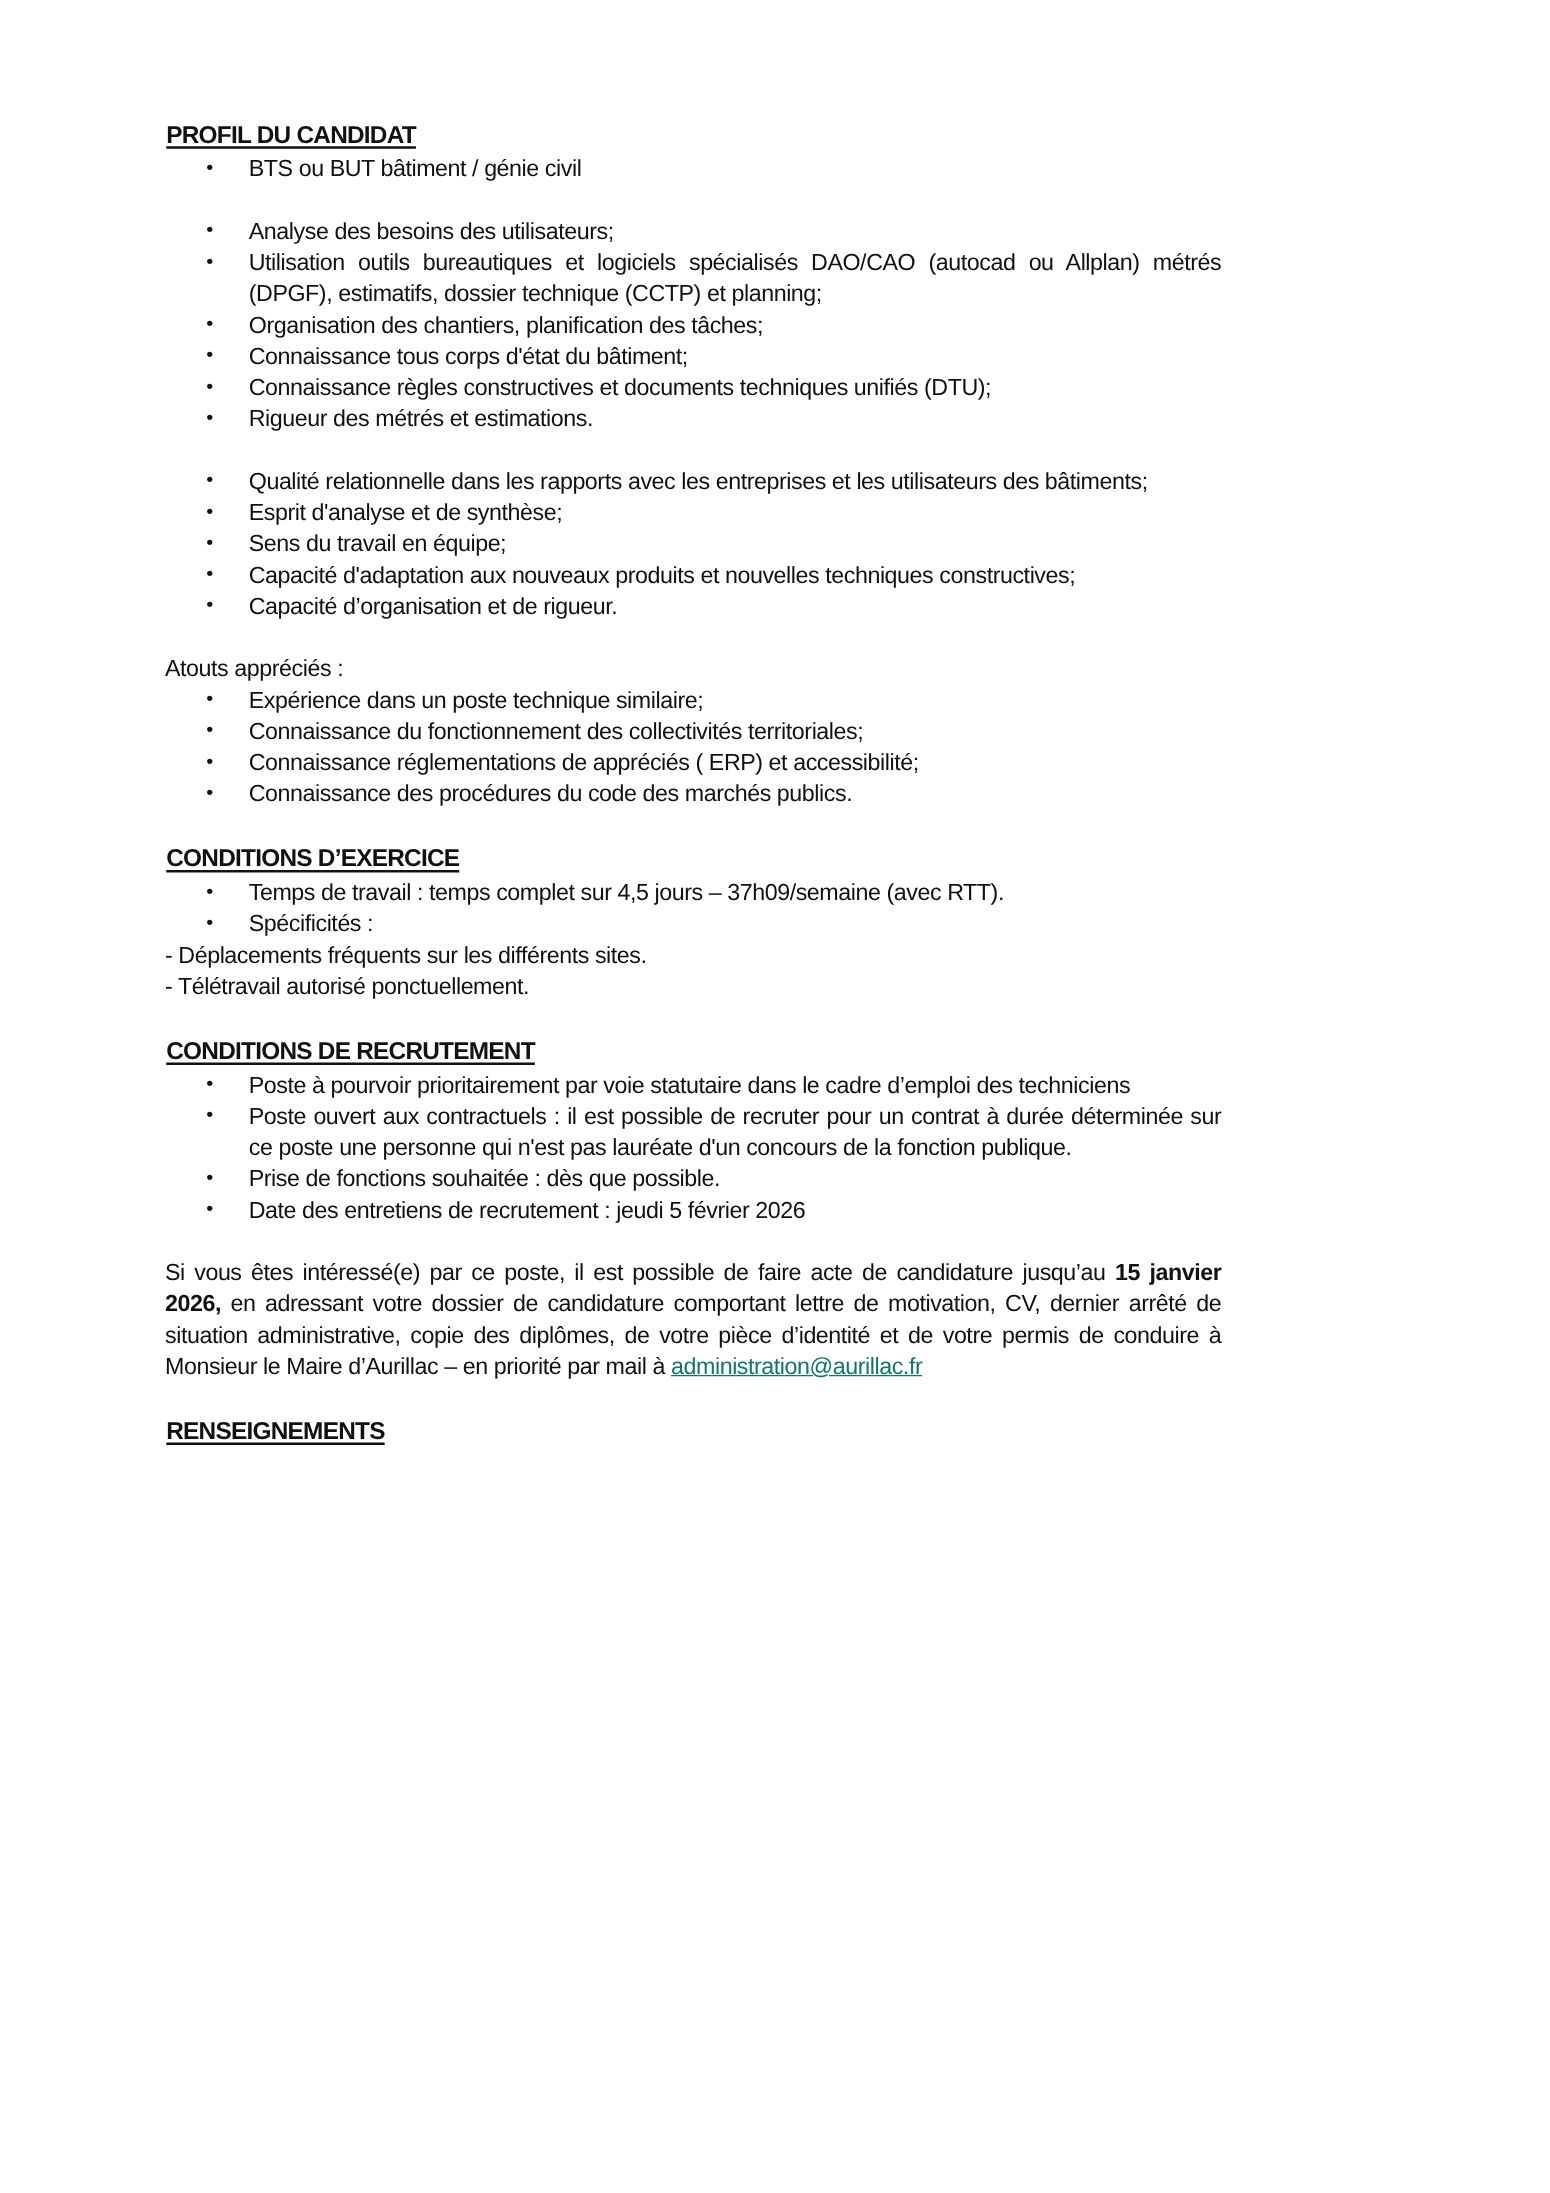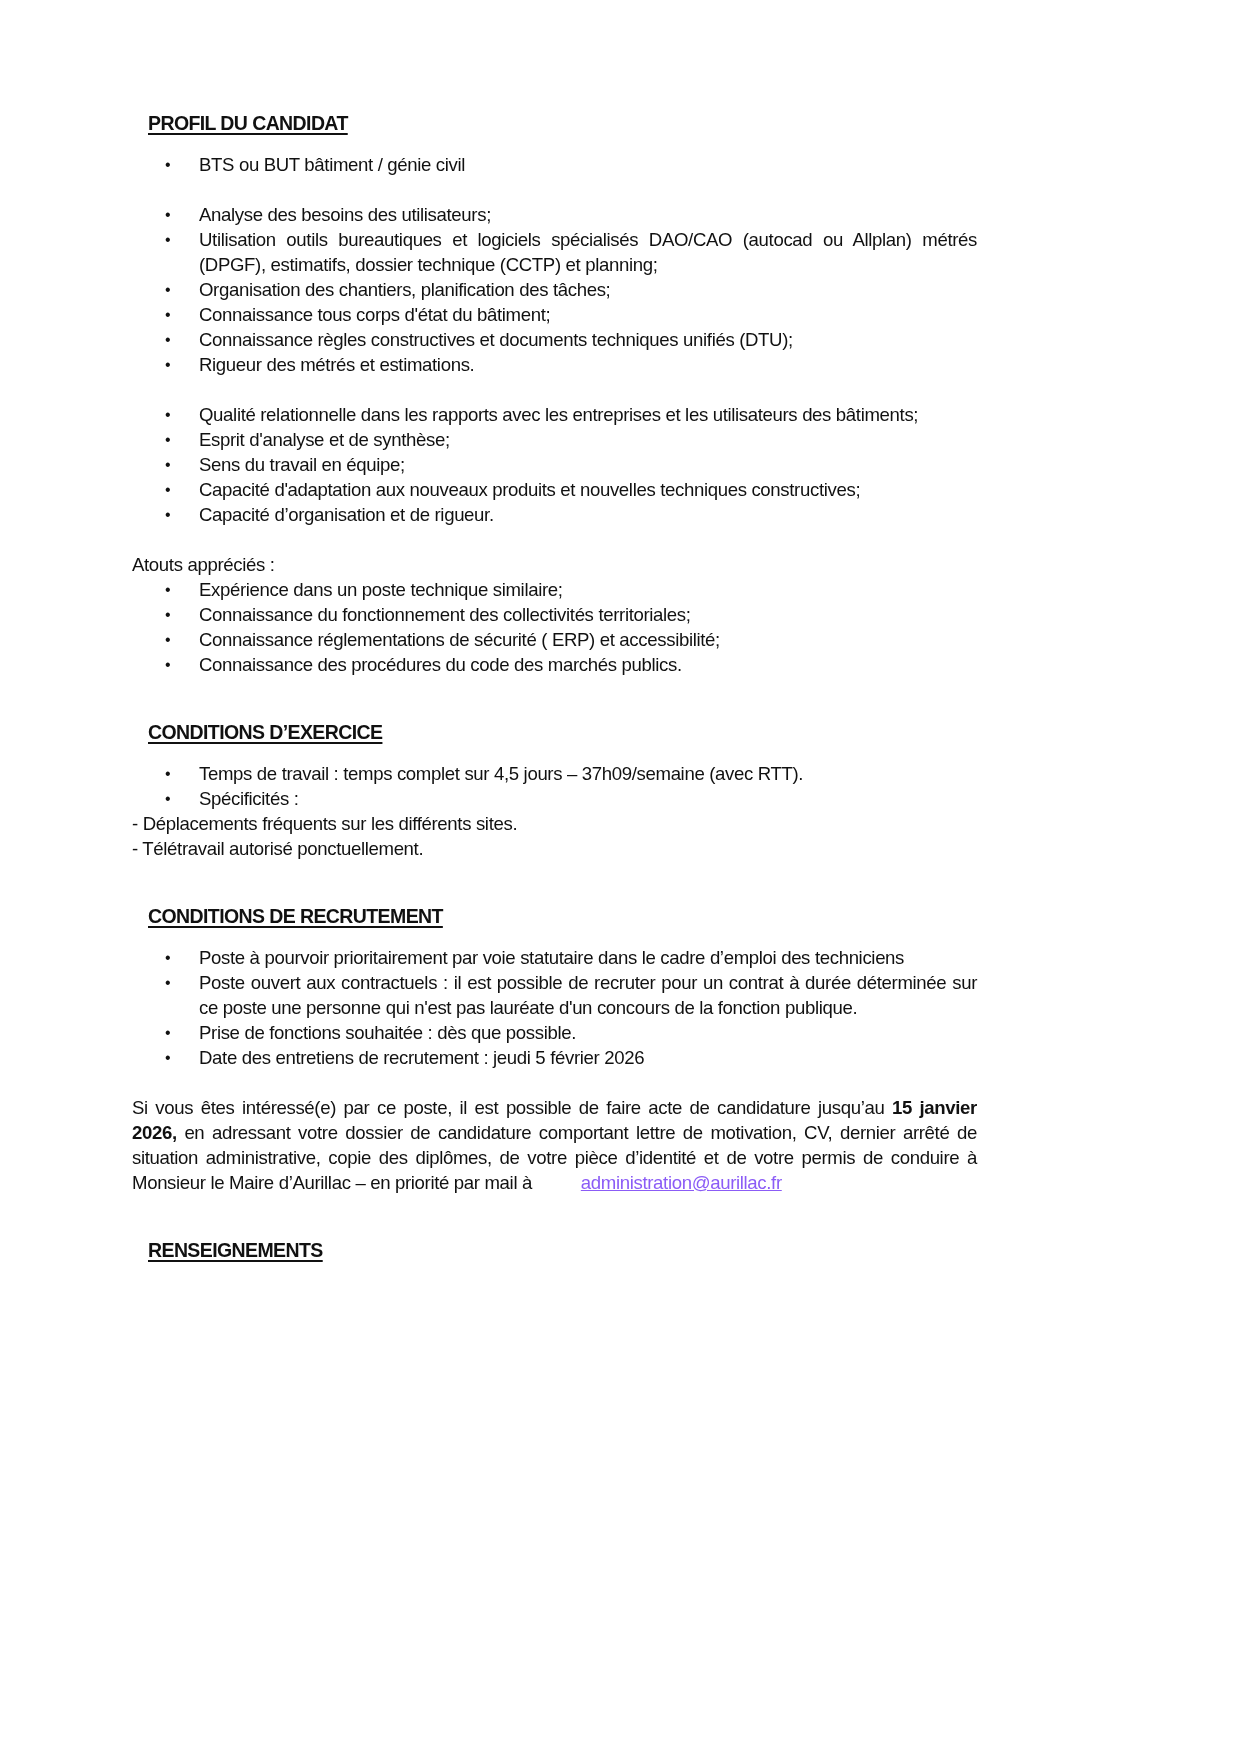--- a/index.html
+++ b/index.html
@@ -24,21 +24,21 @@
       line-height: 25px;
       letter-spacing: -0.35px;
     }
     .heading {
       font-weight: bold;
       text-decoration: underline;
       text-decoration-thickness: 2px;
       text-underline-offset: 3px;
       font-size: 19.5px;
       letter-spacing: -0.6px;
-      margin: 16px;
+      margin: 1px;
       height: 26px;
       line-height: 26px;
     }
     .label {
       margin: 0;
       height: 25px;
     }
     ul.bullets {
       list-style: none;
       margin: 0;
@@ -66,22 +66,21 @@
     }
     .para {
       margin: 0;
       text-align: justify;
       text-align-last: left;
     }
     .para .bold {
       font-weight: bold;
     }
     .para a {
-      color: #8b5cf6;
-      margin-left: 44px;
+      color: #0f766e;
     }
   </style>
 </head>
 <body>
 
 <div class="page">
 
   <section>
     <h2 class="heading">PROFIL DU CANDIDAT</h2>
 
@@ -109,21 +108,21 @@
       <li><span class="bullet">•</span><span>Capacité d'adaptation aux nouveaux produits et nouvelles techniques constructives;</span></li>
       <li><span class="bullet">•</span><span>Capacité d’organisation et de rigueur.</span></li>
     </ul>
 
     <div class="gap"></div>
 
     <p class="label">Atouts appréciés :</p>
     <ul class="bullets">
       <li><span class="bullet">•</span><span>Expérience dans un poste technique similaire;</span></li>
       <li><span class="bullet">•</span><span>Connaissance du fonctionnement des collectivités territoriales;</span></li>
-      <li><span class="bullet">•</span><span>Connaissance réglementations de sécurité ( ERP) et accessibilité;</span></li>
+      <li><span class="bullet">•</span><span>Connaissance réglementations de appréciés ( ERP) et accessibilité;</span></li>
       <li><span class="bullet">•</span><span>Connaissance des procédures du code des marchés publics.</span></li>
     </ul>
   </section>
 
   <div class="gap-small"></div>
 
   <section>
     <h2 class="heading">CONDITIONS D’EXERCICE</h2>
     <ul class="bullets">
       <li><span class="bullet">•</span><span>Temps de travail : temps complet sur 4,5 jours – 37h09/semaine (avec RTT).</span></li>

